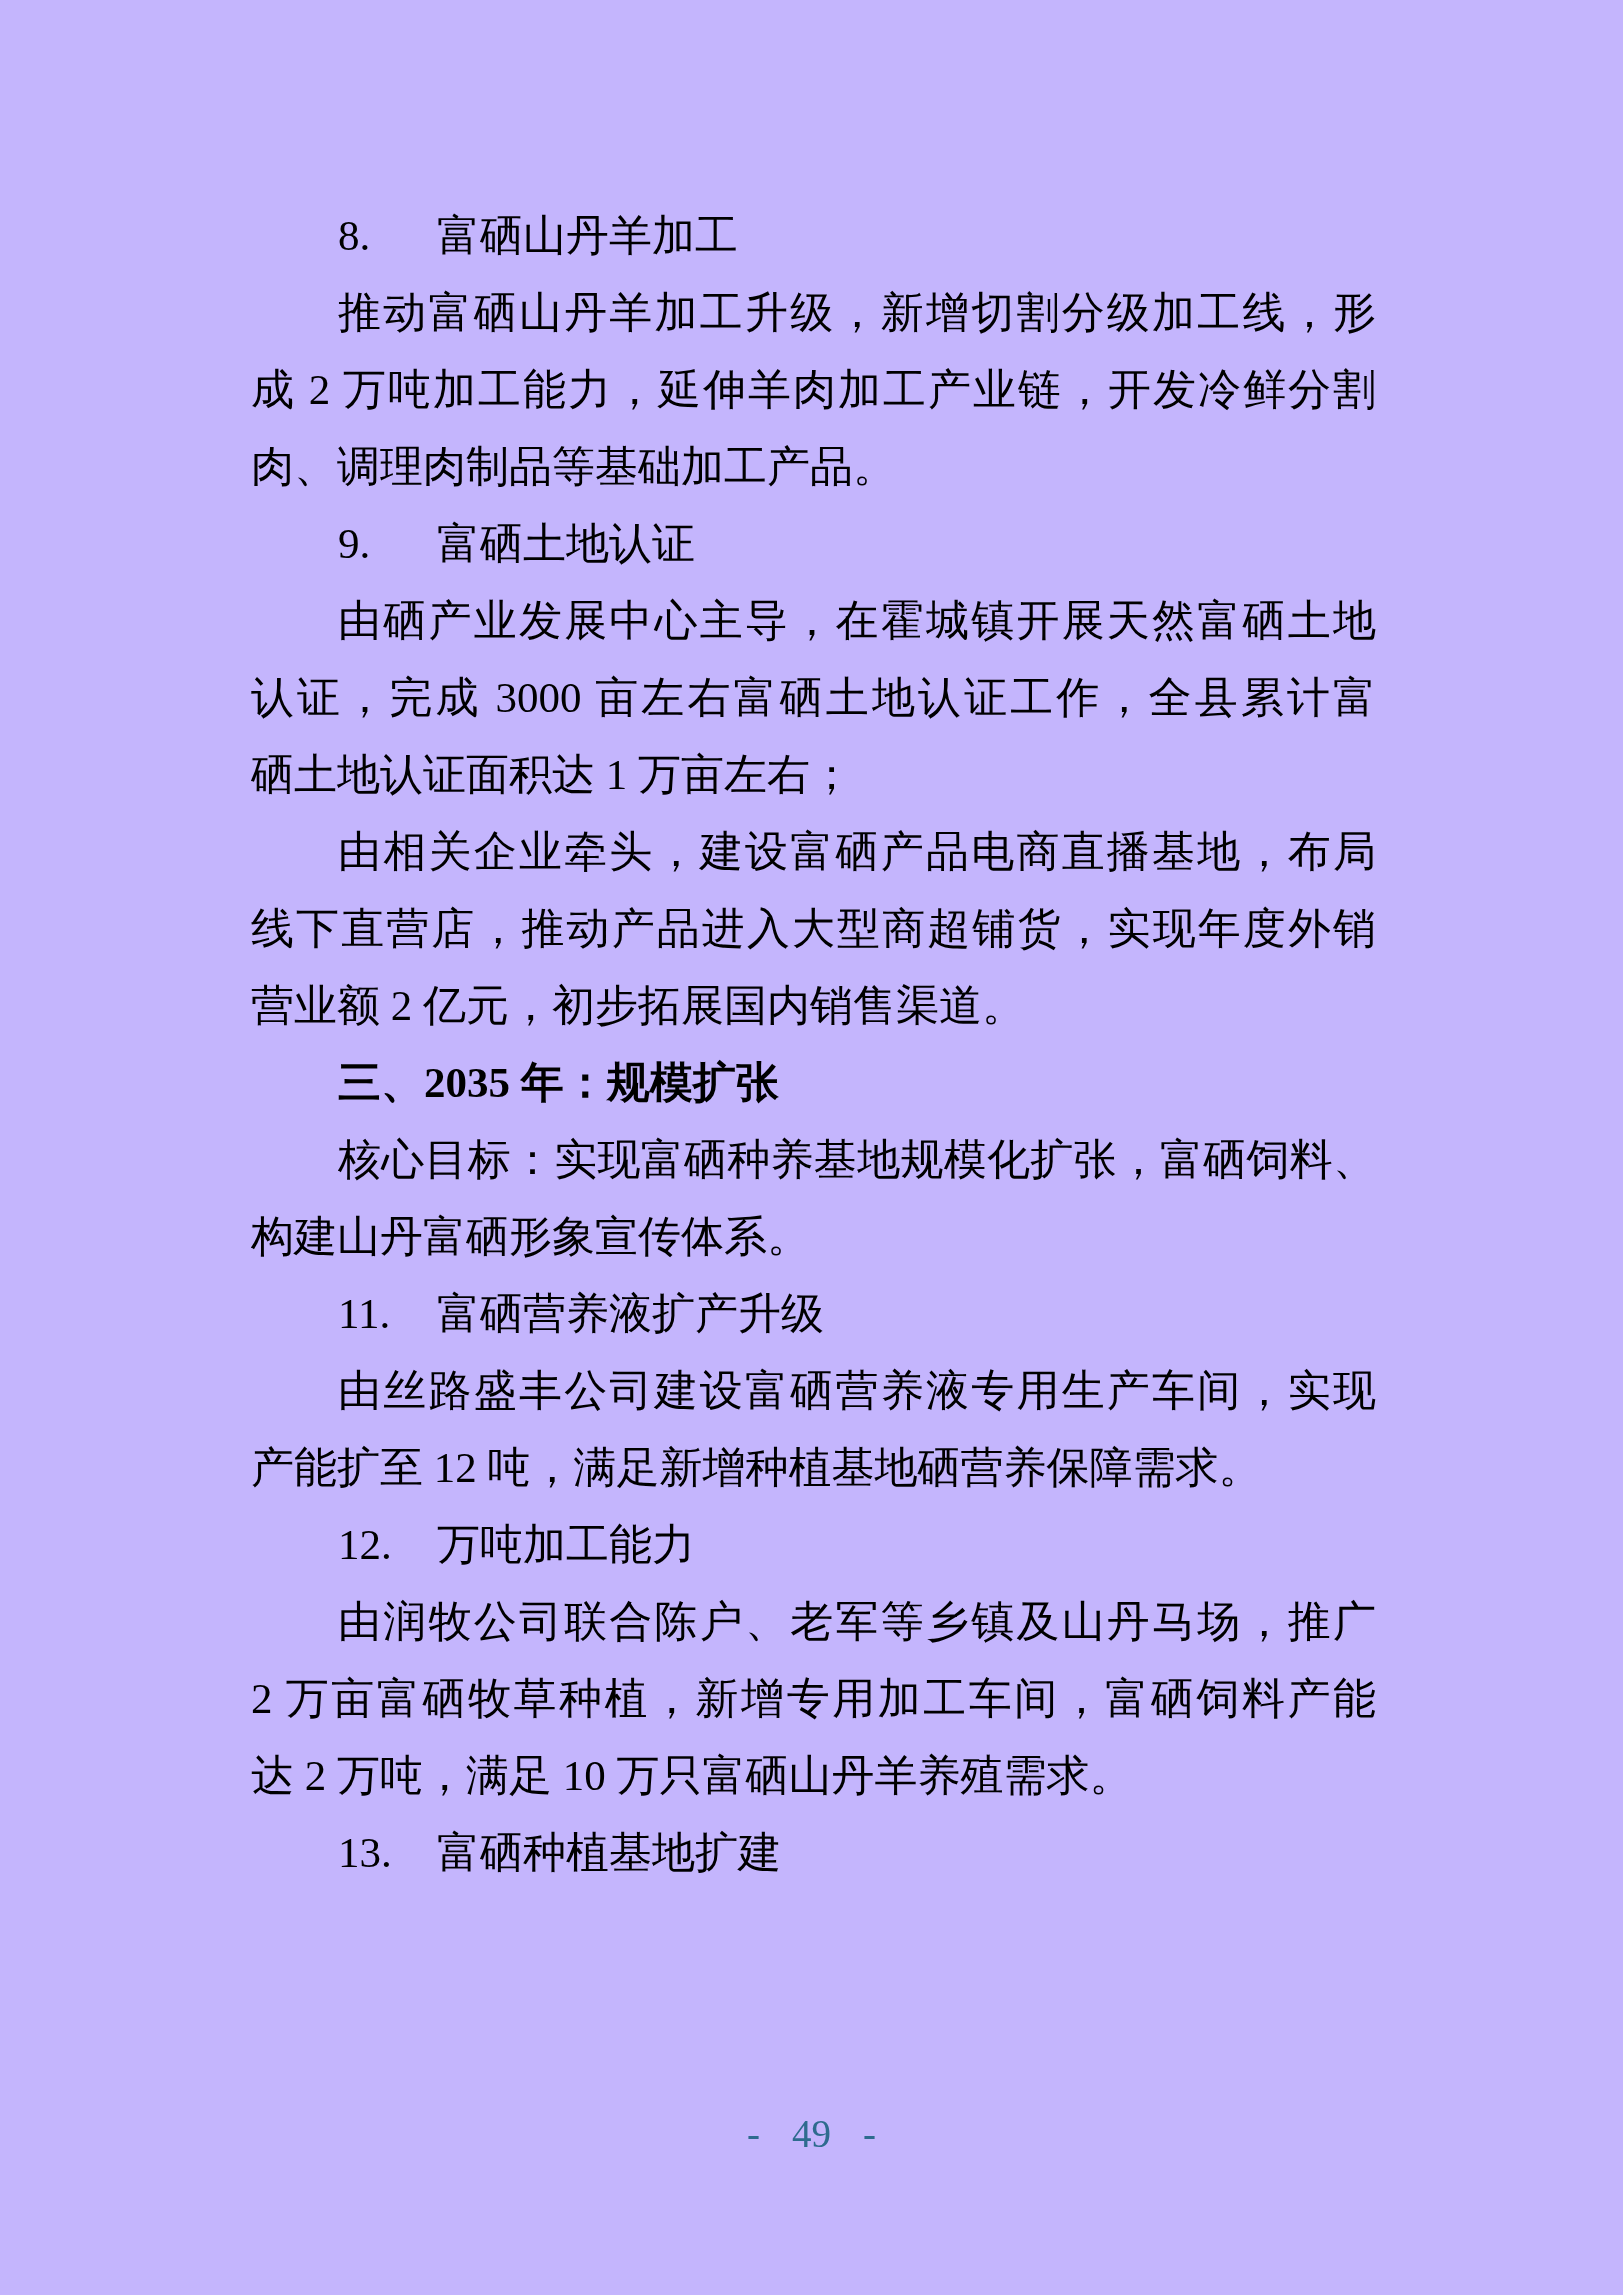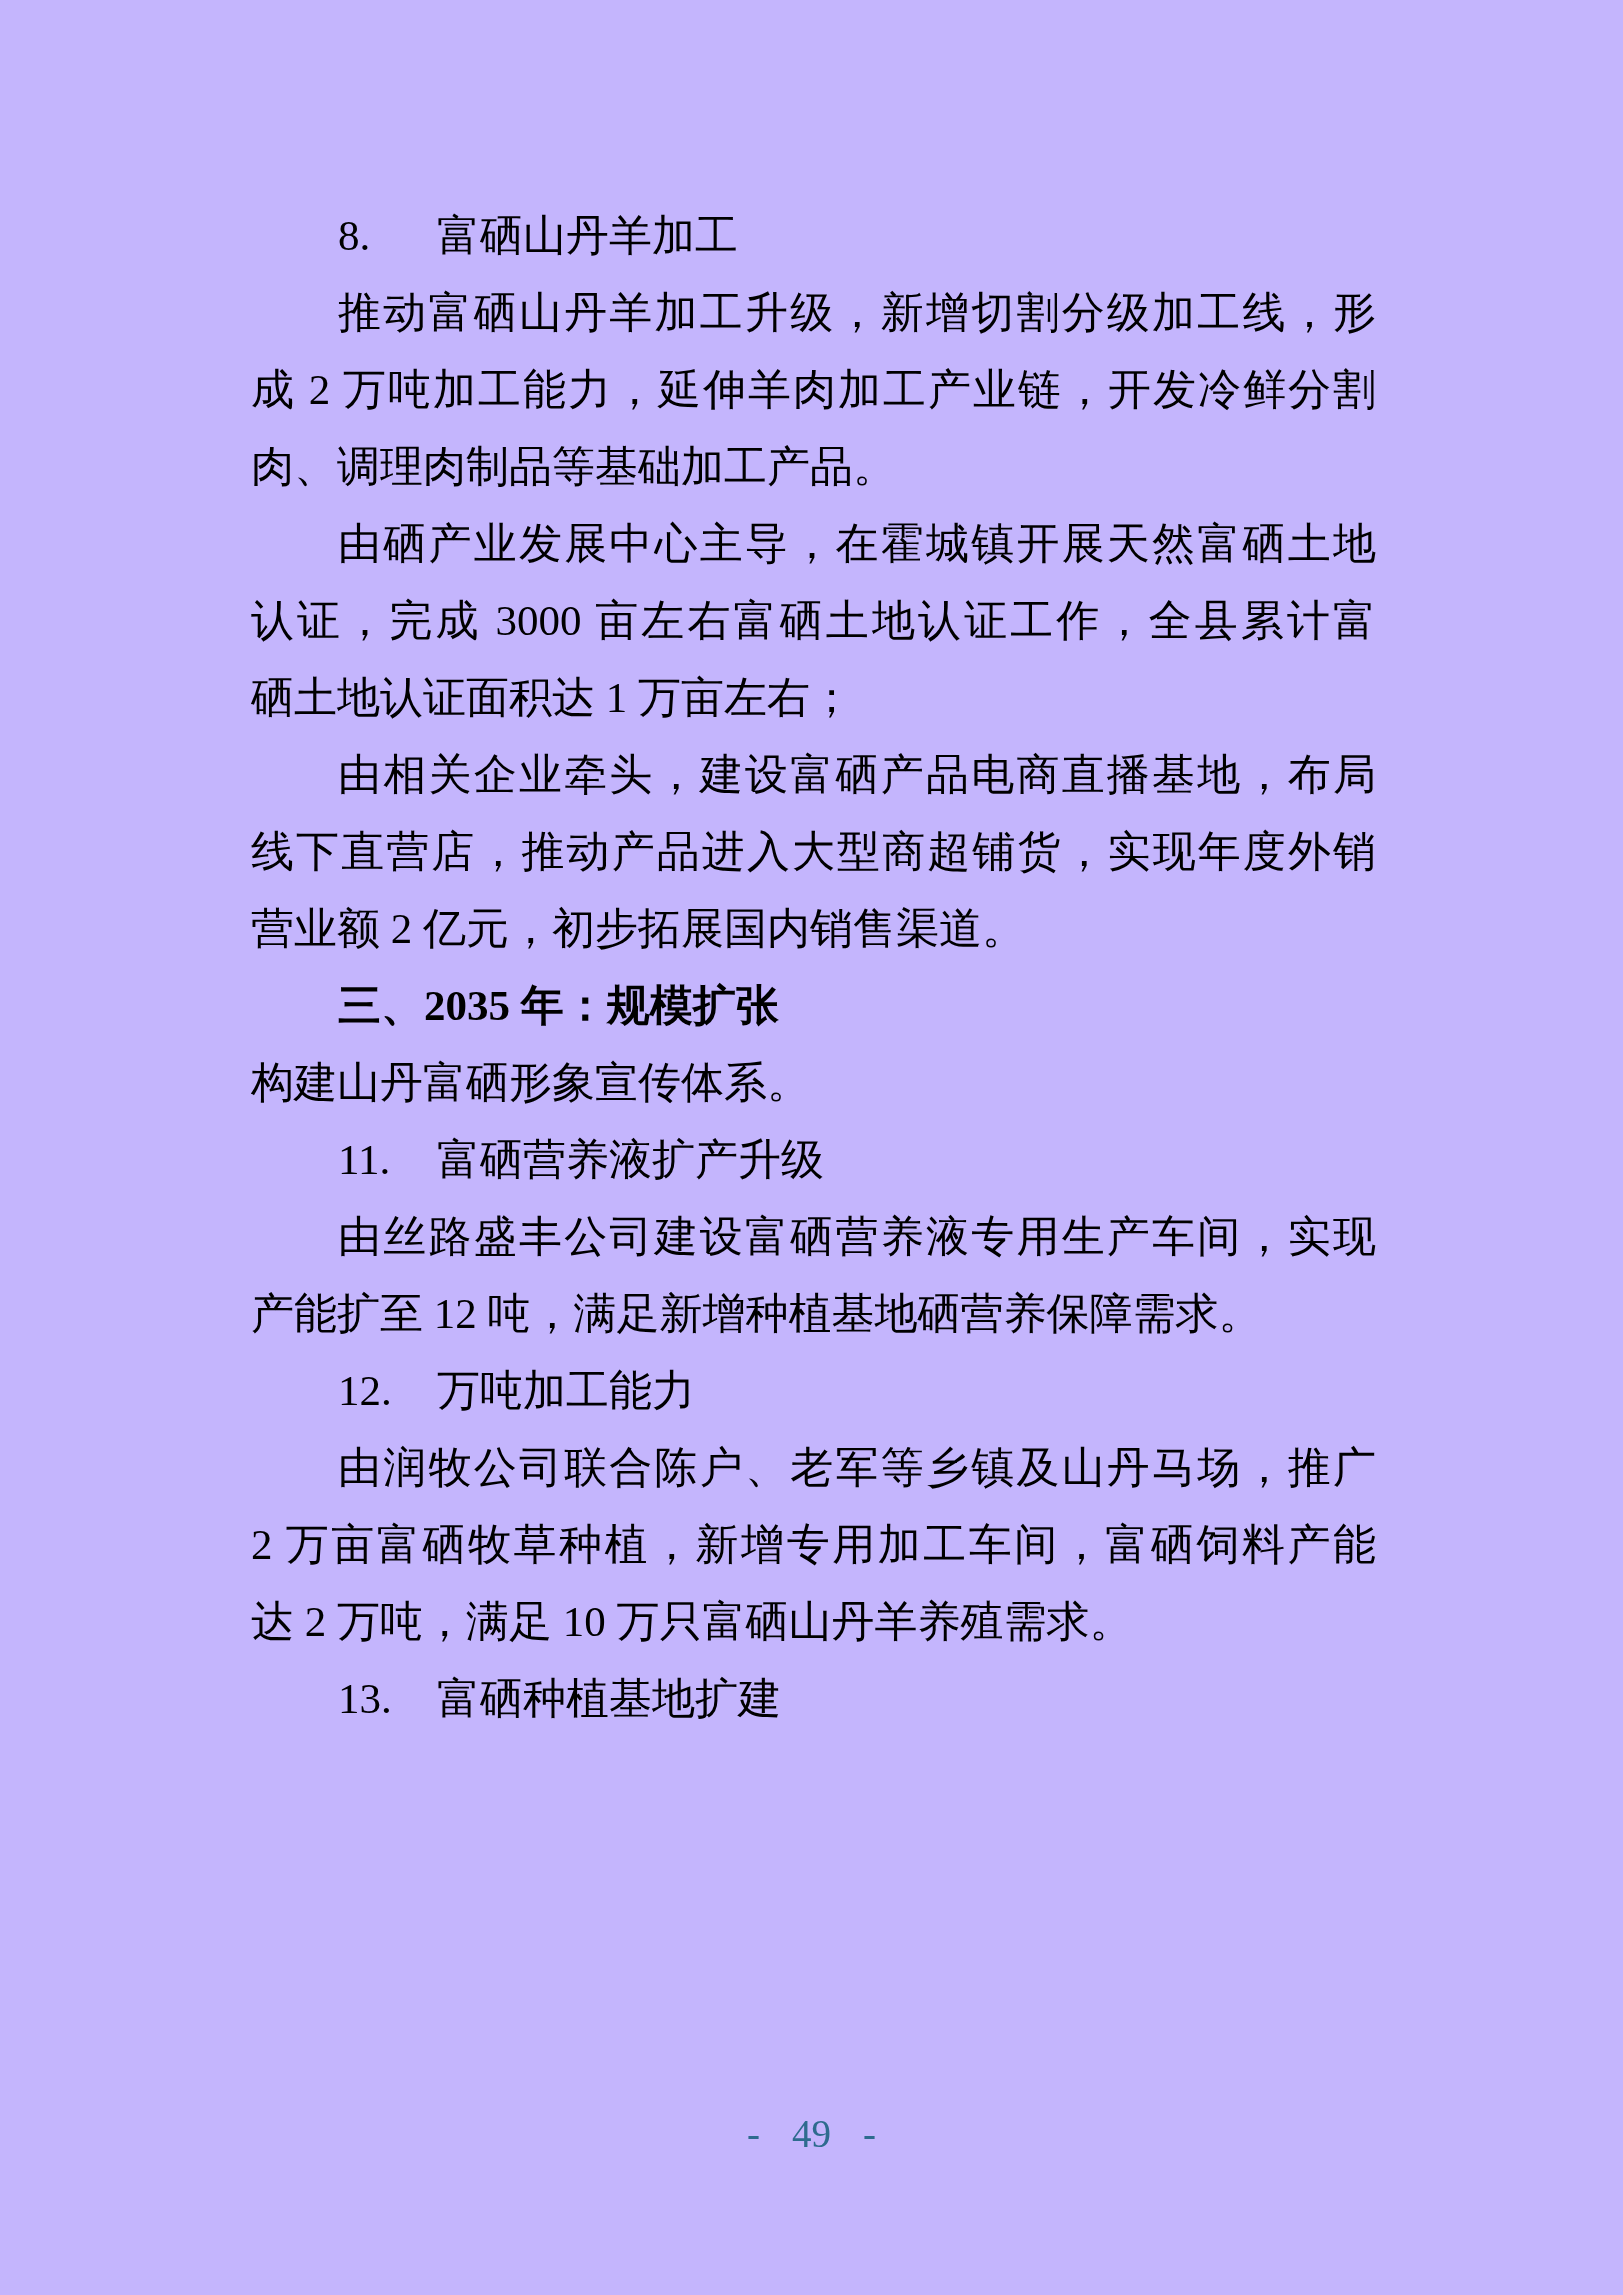--- a/index.html
+++ b/index.html
@@ -57,27 +57,29 @@
 </style>
 </head>
 <body>
 
 <div class="page">
   <div class="doc-body">
       <div class="line item indent"><span class="num">8.</span><span>富硒山丹羊加工</span></div>
       <div class="line para indent justify">推动富硒山丹羊加工升级，新增切割分级加工线，形</div>
       <div class="line para justify">成 2 万吨加工能力，延伸羊肉加工产业链，开发冷鲜分割</div>
       <div class="line para">肉、调理肉制品等基础加工产品。</div>
+      <div class="line item indent"><span class="num">9.</span><span>富硒土地认证</span></div>
       <div class="line para indent justify">由硒产业发展中心主导，在霍城镇开展天然富硒土地</div>
       <div class="line para justify">认证，完成 3000 亩左右富硒土地认证工作，全县累计富</div>
       <div class="line para">硒土地认证面积达 1 万亩左右；</div>
       <div class="line para indent justify">由相关企业牵头，建设富硒产品电商直播基地，布局</div>
       <div class="line para justify">线下直营店，推动产品进入大型商超铺货，实现年度外销</div>
       <div class="line para">营业额 2 亿元，初步拓展国内销售渠道。</div>
       <div class="line section indent">三、2035 年：规模扩张</div>
+      <div class="line para indent justify">核心目标：实现富硒种养基地规模化扩张，富硒饲料、</div>
       <div class="line para">构建山丹富硒形象宣传体系。</div>
       <div class="line item indent"><span class="num">11.</span><span>富硒营养液扩产升级</span></div>
       <div class="line para indent justify">由丝路盛丰公司建设富硒营养液专用生产车间，实现</div>
       <div class="line para">产能扩至 12 吨，满足新增种植基地硒营养保障需求。</div>
       <div class="line item indent"><span class="num">12.</span><span>万吨加工能力</span></div>
       <div class="line para indent justify">由润牧公司联合陈户、老军等乡镇及山丹马场，推广</div>
       <div class="line para justify">2 万亩富硒牧草种植，新增专用加工车间，富硒饲料产能</div>
       <div class="line para">达 2 万吨，满足 10 万只富硒山丹羊养殖需求。</div>
       <div class="line item indent"><span class="num">13.</span><span>富硒种植基地扩建</span></div>
     </div>

